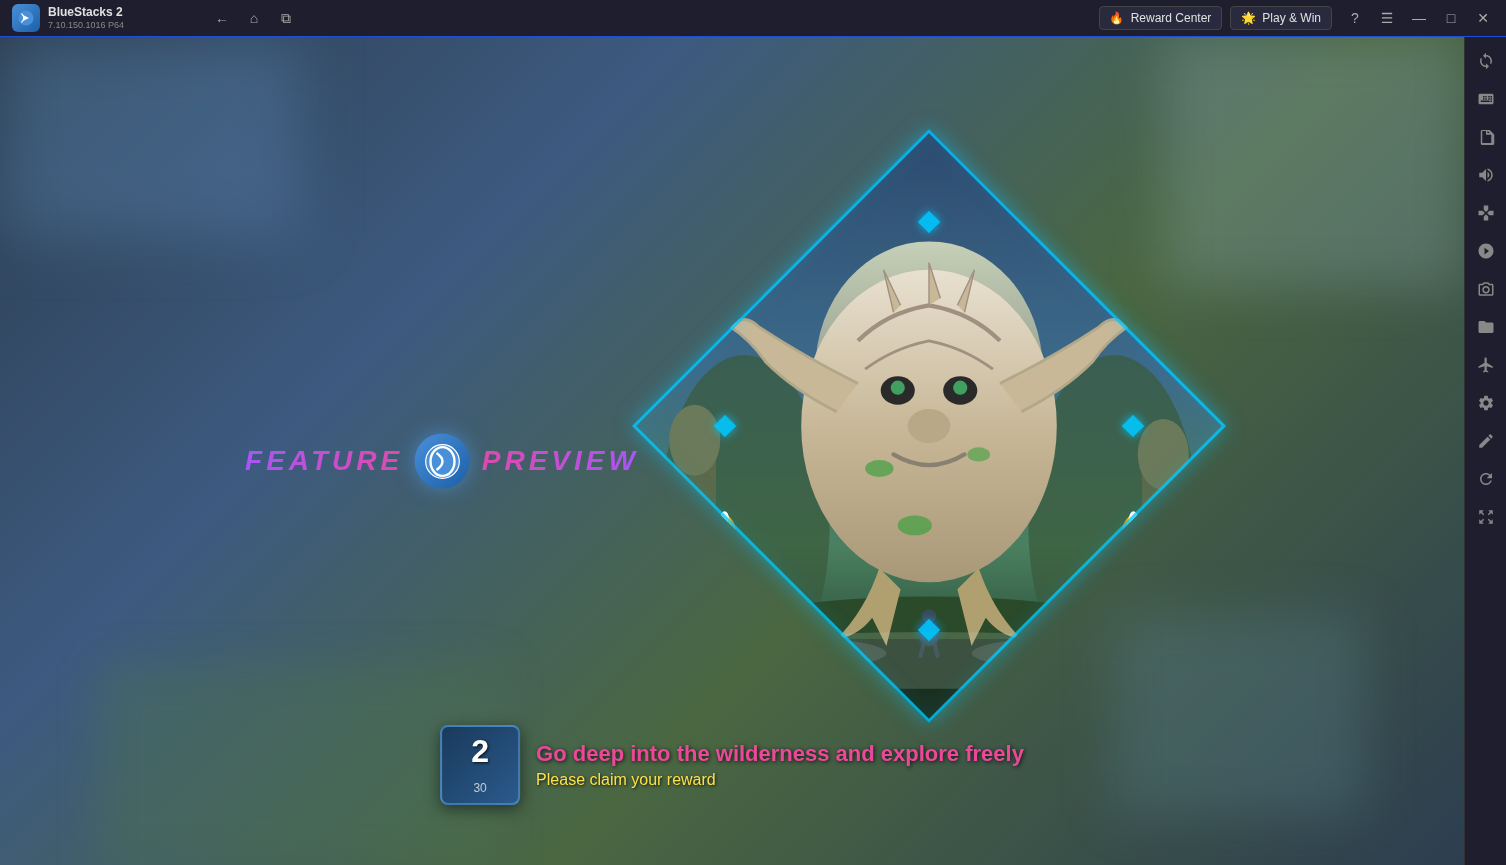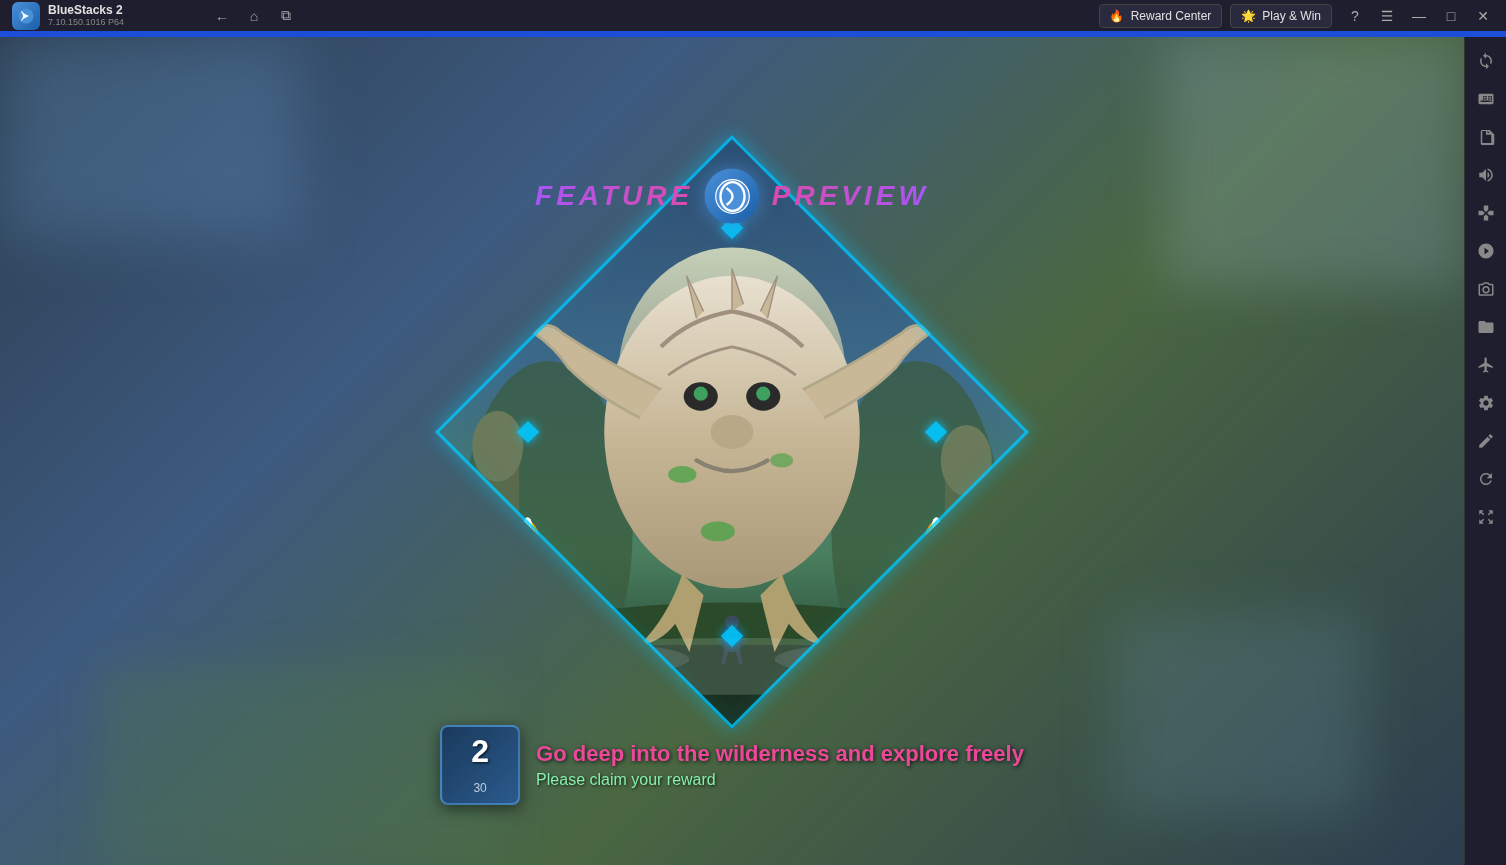--- a/index.html
+++ b/index.html
@@ -15,21 +15,21 @@
 
     
     #titlebar {
       position: absolute;
       top: 0; left: 0; right: 0;
       height: 37px;
       background: #1e1e2e;
       display: flex;
       align-items: center;
       z-index: 100;
-      border-bottom: 6px solid #1d4ed8;
+      border-bottom: 1px solid #1d4ed8;
     }
 
     #titlebar-left {
       display: flex;
       align-items: center;
       gap: 8px;
       padding: 0 12px;
       min-width: 200px;
     }
 
@@ -229,21 +229,21 @@
       height: 200px;
       background: rgba(100,140,160,0.25);
       filter: blur(25px);
     }
 
     
     #center-content {
       position: absolute;
       top: 0; left: 0; right: 0; bottom: 0;
       display: flex;
-      flex-direction: column;
+      flex-direction: row;
       align-items: center;
       justify-content: center;
     }
 
     
     #feature-preview-header {
       position: relative;
       z-index: 10;
       text-align: center;
       margin-bottom: -20px;
@@ -378,21 +378,21 @@
 
     .info-main-text {
       font-size: 22px;
       font-weight: 600;
       color: #ec4899;
       text-shadow: 1px 1px 4px rgba(0,0,0,0.8);
     }
 
     .info-sub-text {
       font-size: 16px;
-      color: #86efac;
+      color: #fde047;
       text-shadow: 1px 1px 3px rgba(0,0,0,0.8);
       margin-top: 4px;
     }
   </style>
 </head>
 <body>
 
 <div id="titlebar">
   <div id="titlebar-left">
     <div class="bs-logo">

